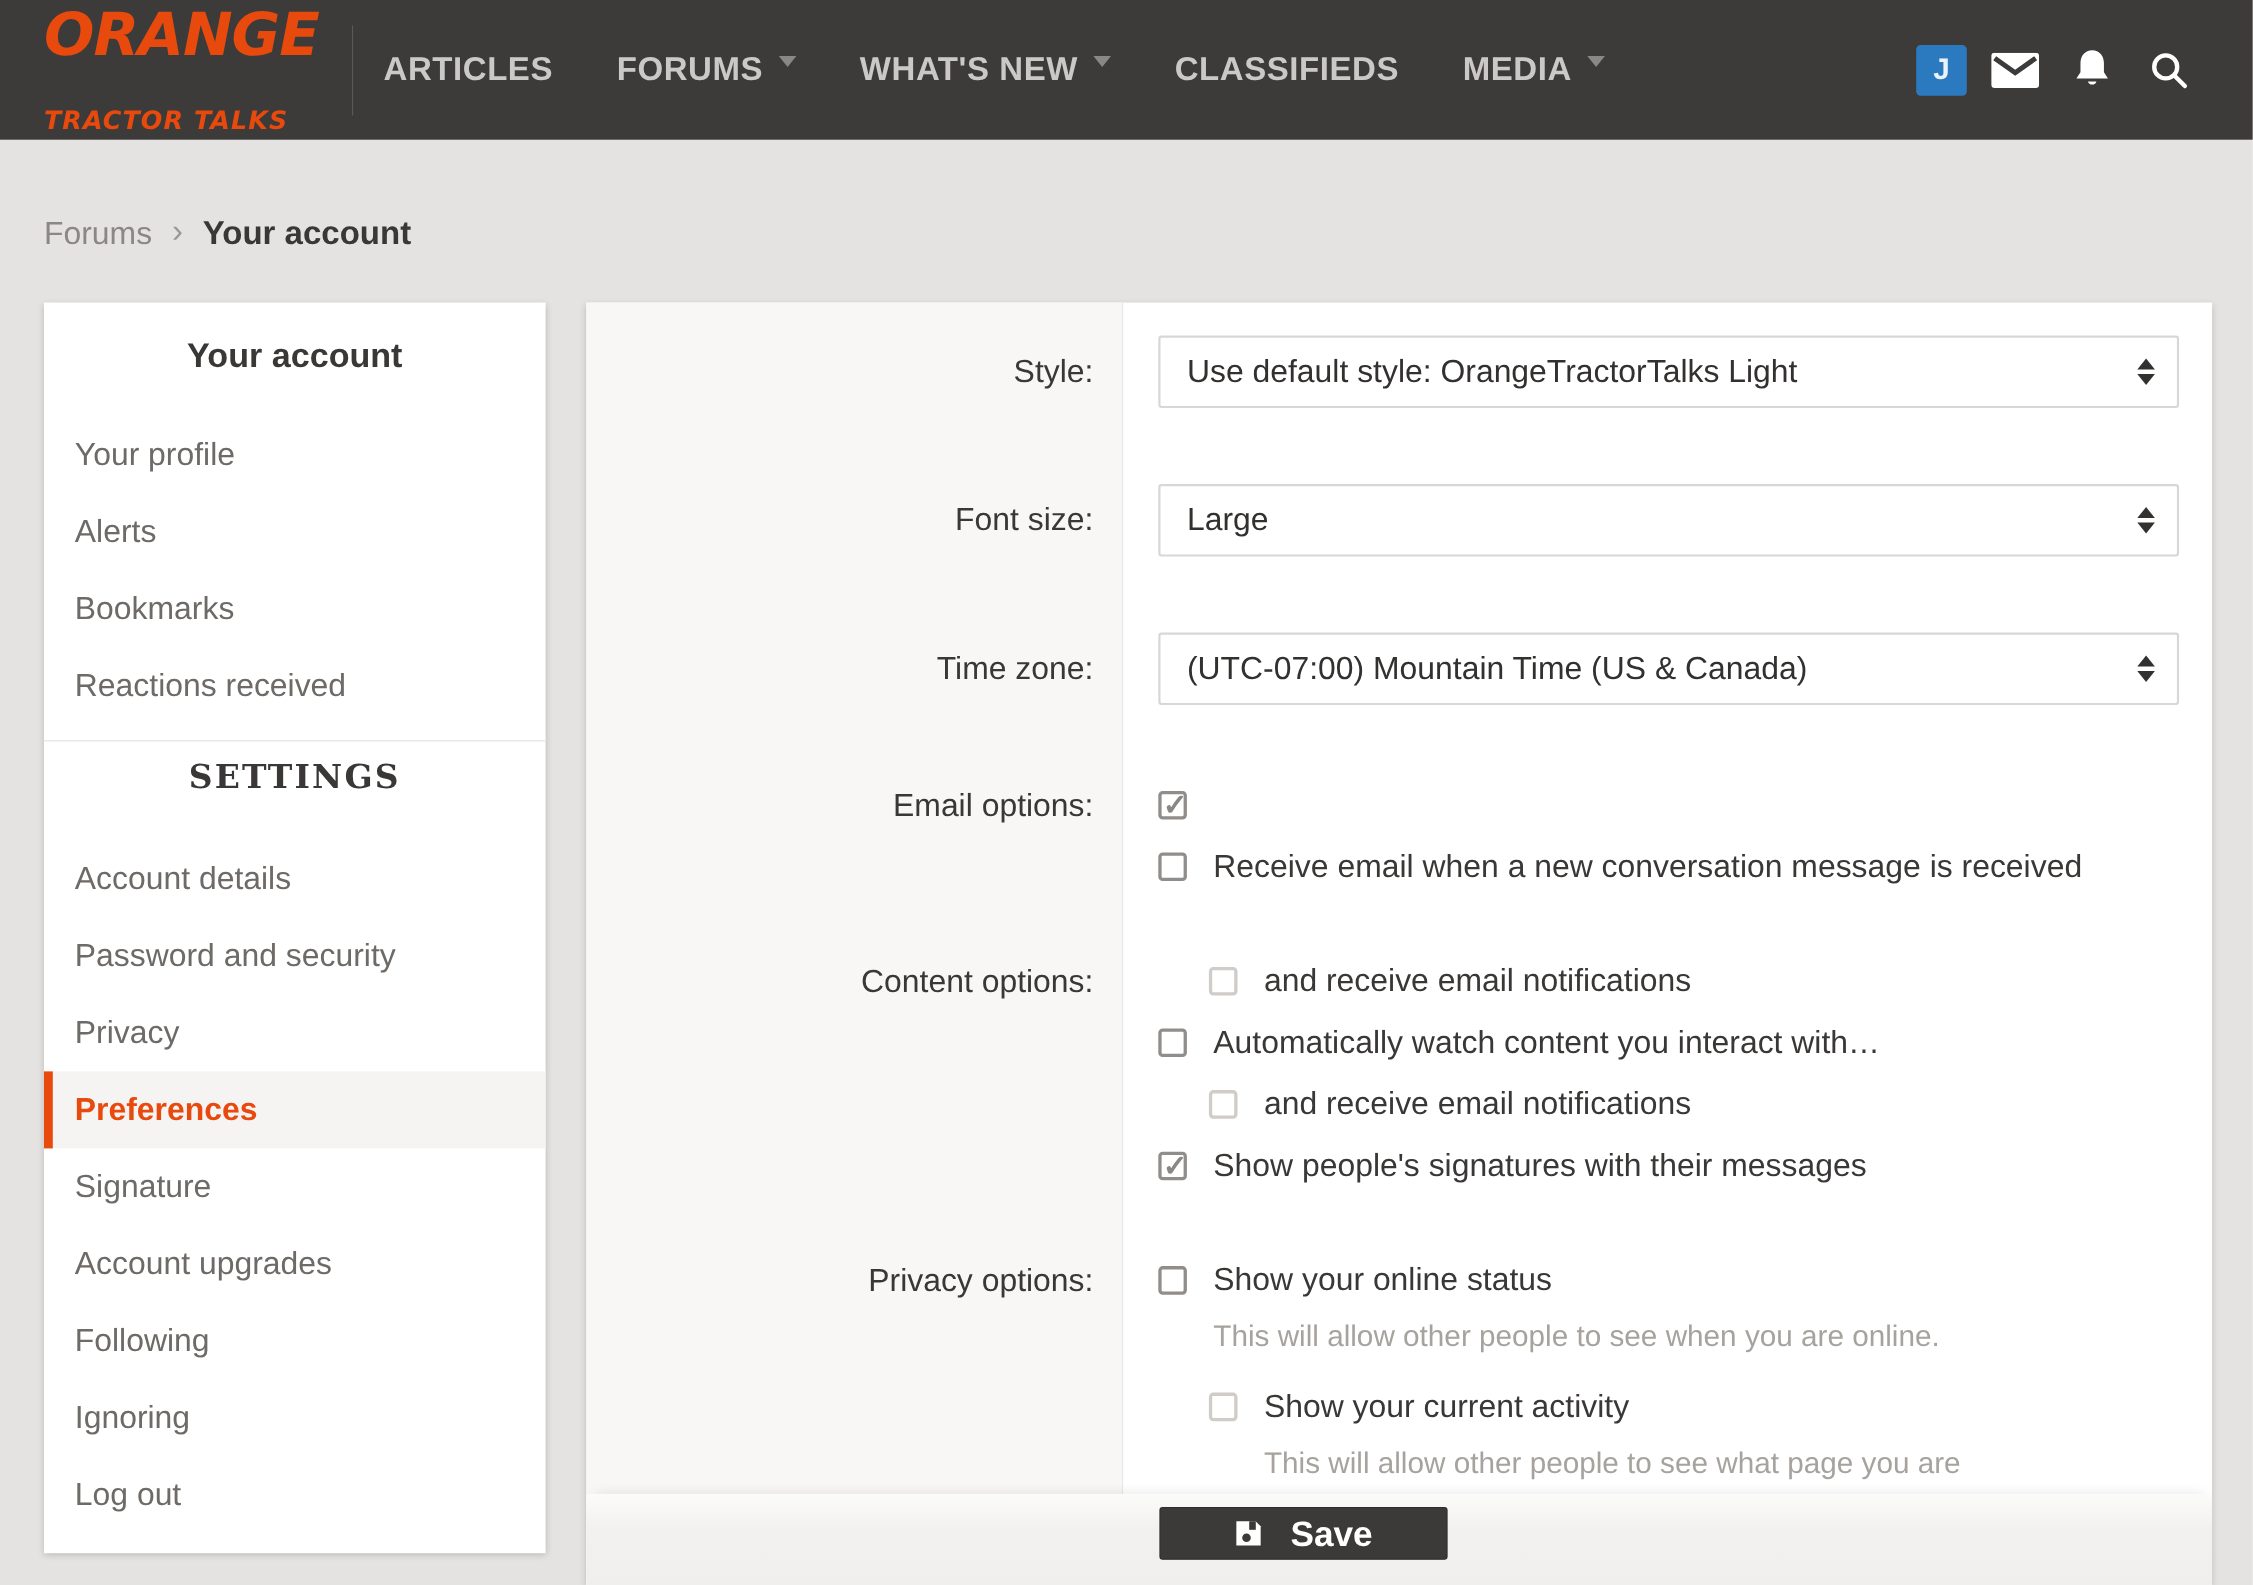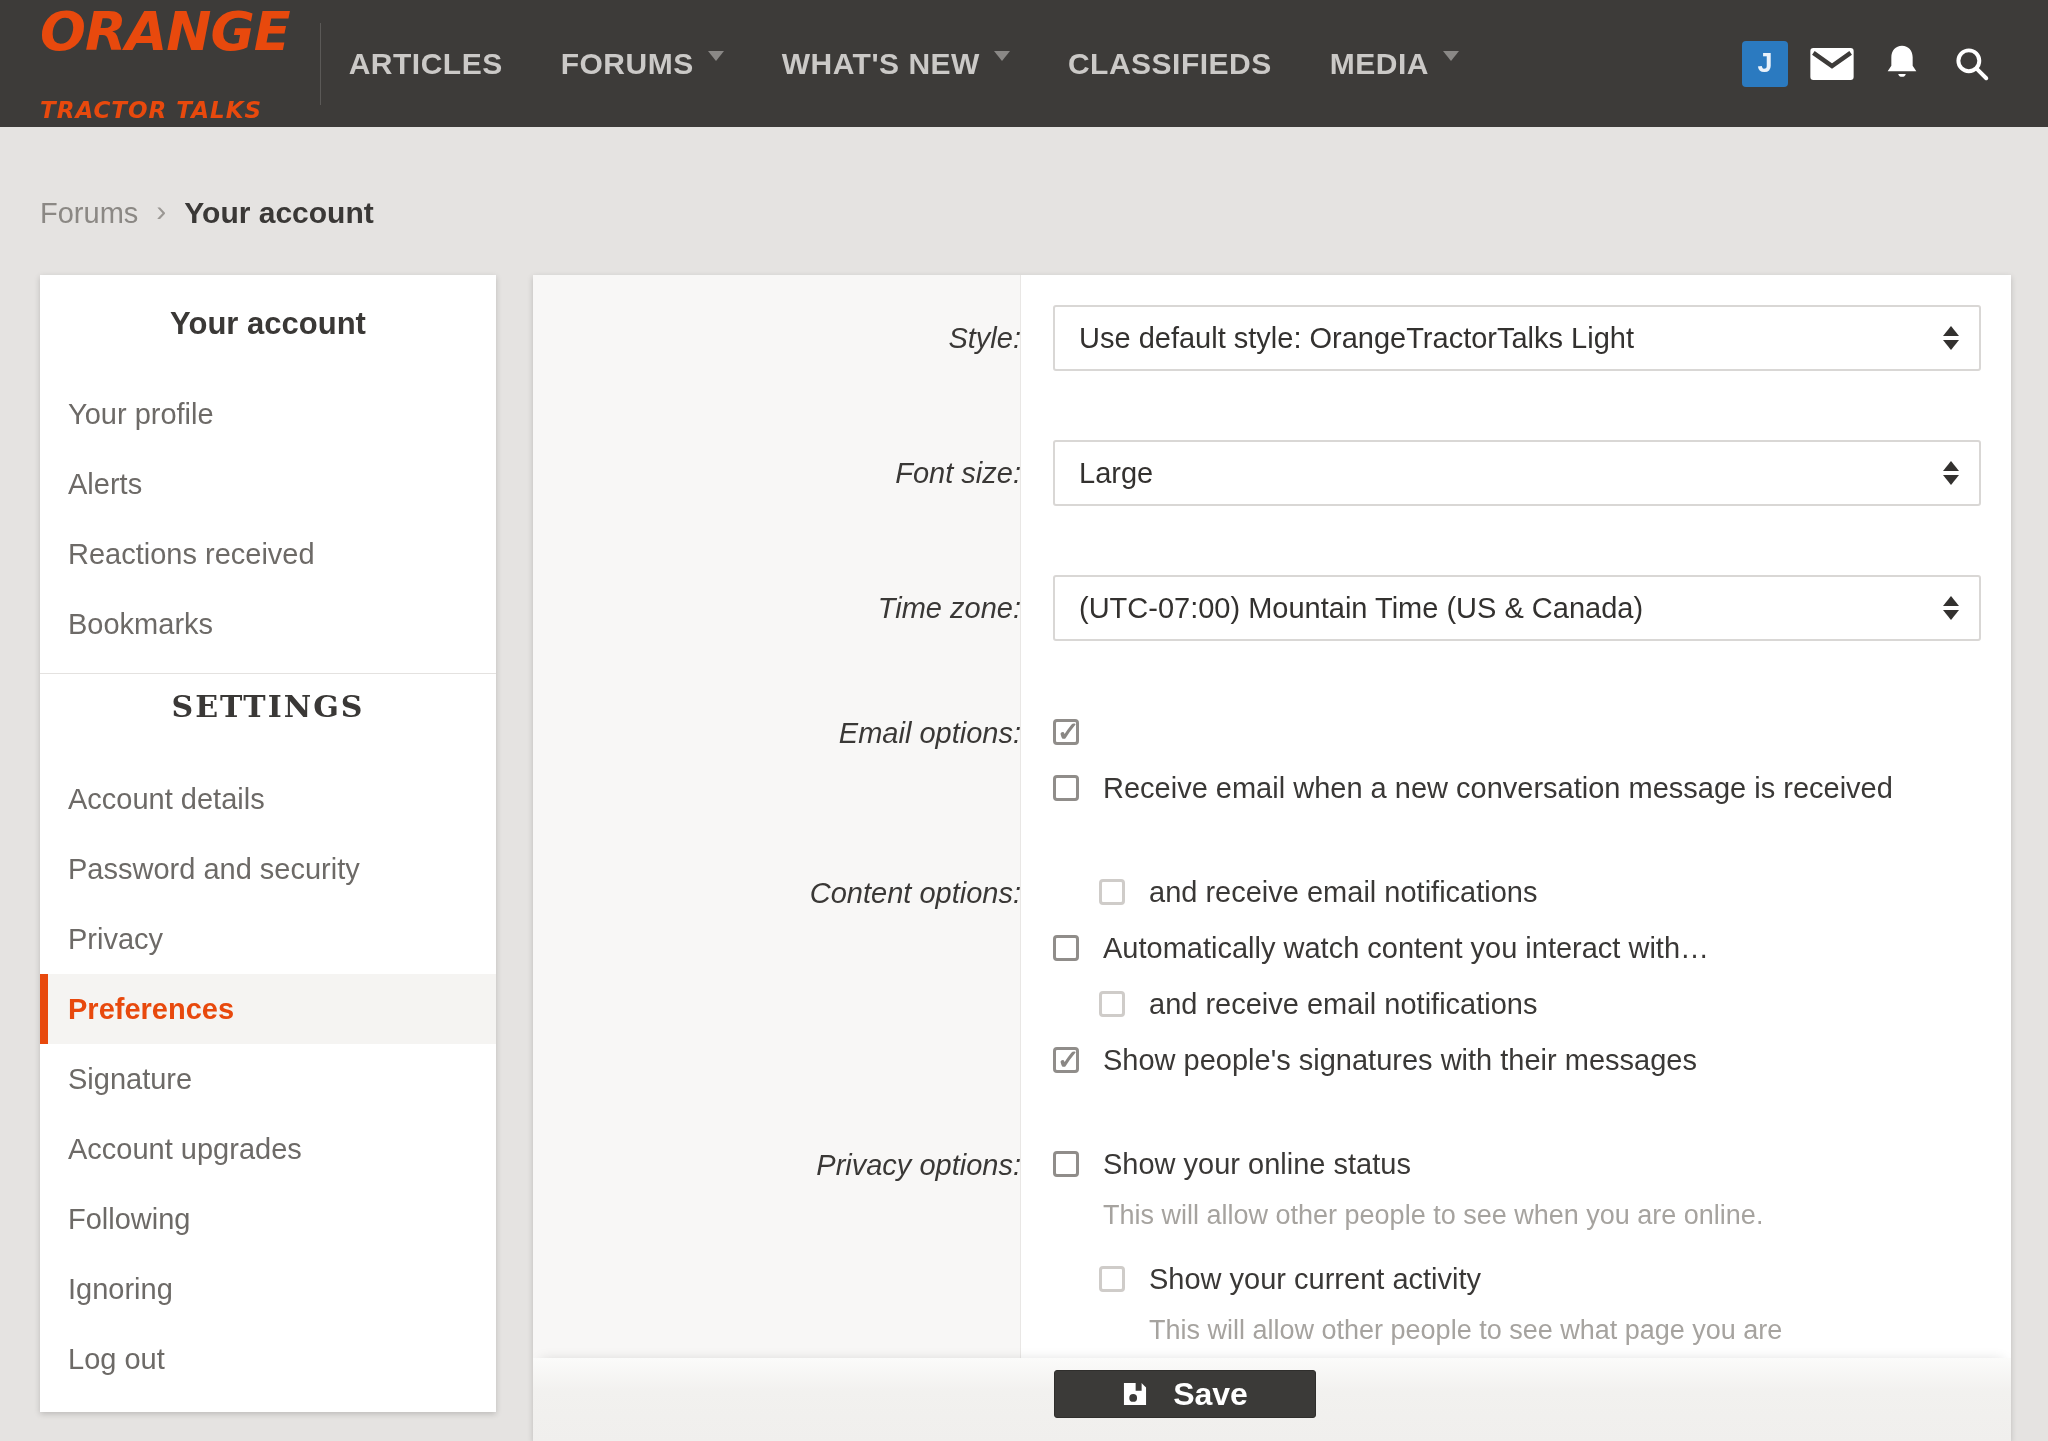--- a/index.html
+++ b/index.html
@@ -50,22 +50,22 @@
                       color:#e8490d; font-weight:bold; }
   .side-divider { border-top:1px solid #e4e2e0; margin:14px 0; }
 
   
   .main-panel { flex:1; height:100%; background:#ffffff; box-shadow:0 2px 6px rgba(0,0,0,0.18);
                 position:relative; overflow:hidden; }
   .labels-bg { position:absolute; top:0; bottom:0; left:0; width:488px;
                background:#f8f7f6; border-right:1px solid #e9e7e5; }
   .form { position:relative; padding-top:30px; }
   .form-row { display:flex; }
-  .row-label { width:488px; flex:none; text-align:right; 
-               font-size:29px; color:#3a3836;font-style:italic; }
+  .row-label { width:488px; flex:none; text-align:right; padding-right:27px;
+               font-size:29px; color:#3a3836; }
   .row-control { flex:1; padding:0 30px 0 32px; }
   .select-row { align-items:center; margin-bottom:69px; }
   .select { height:66px; background:#fff; border:2px solid #d9d7d5; border-radius:3px;
             display:flex; align-items:center; justify-content:space-between;
             padding:0 20px 0 24px; cursor:pointer; }
   .select-value { font-size:29px; color:#33312f; }
   .select-arrows { display:flex; flex-direction:column; gap:4px; }
   .select-arrows .up   { width:0; height:0; border-left:8px solid transparent; border-right:8px solid transparent; border-bottom:10px solid #33312f; }
   .select-arrows .down { width:0; height:0; border-left:8px solid transparent; border-right:8px solid transparent; border-top:10px solid #33312f; }
 
@@ -152,22 +152,22 @@
     <span class="crumb-sep">›</span>
     <span class="crumb-current">Your account</span>
   </div>
 
   <div class="content">
 
     <aside class="sidebar">
       <div class="side-title">Your account</div>
       <a class="side-link">Your profile</a>
       <a class="side-link">Alerts</a>
+      <a class="side-link">Bookmarks</a>
       <a class="side-link">Reactions received</a>
-      <a class="side-link">Bookmarks</a>
       <div class="side-divider"></div>
       <div class="side-heading">SETTINGS</div>
       <a class="side-link">Account details</a>
       <a class="side-link">Password and security</a>
       <a class="side-link">Privacy</a>
       <a class="side-link active">Preferences</a>
       <a class="side-link">Signature</a>
       <a class="side-link">Account upgrades</a>
       <a class="side-link">Following</a>
       <a class="side-link">Ignoring</a>

